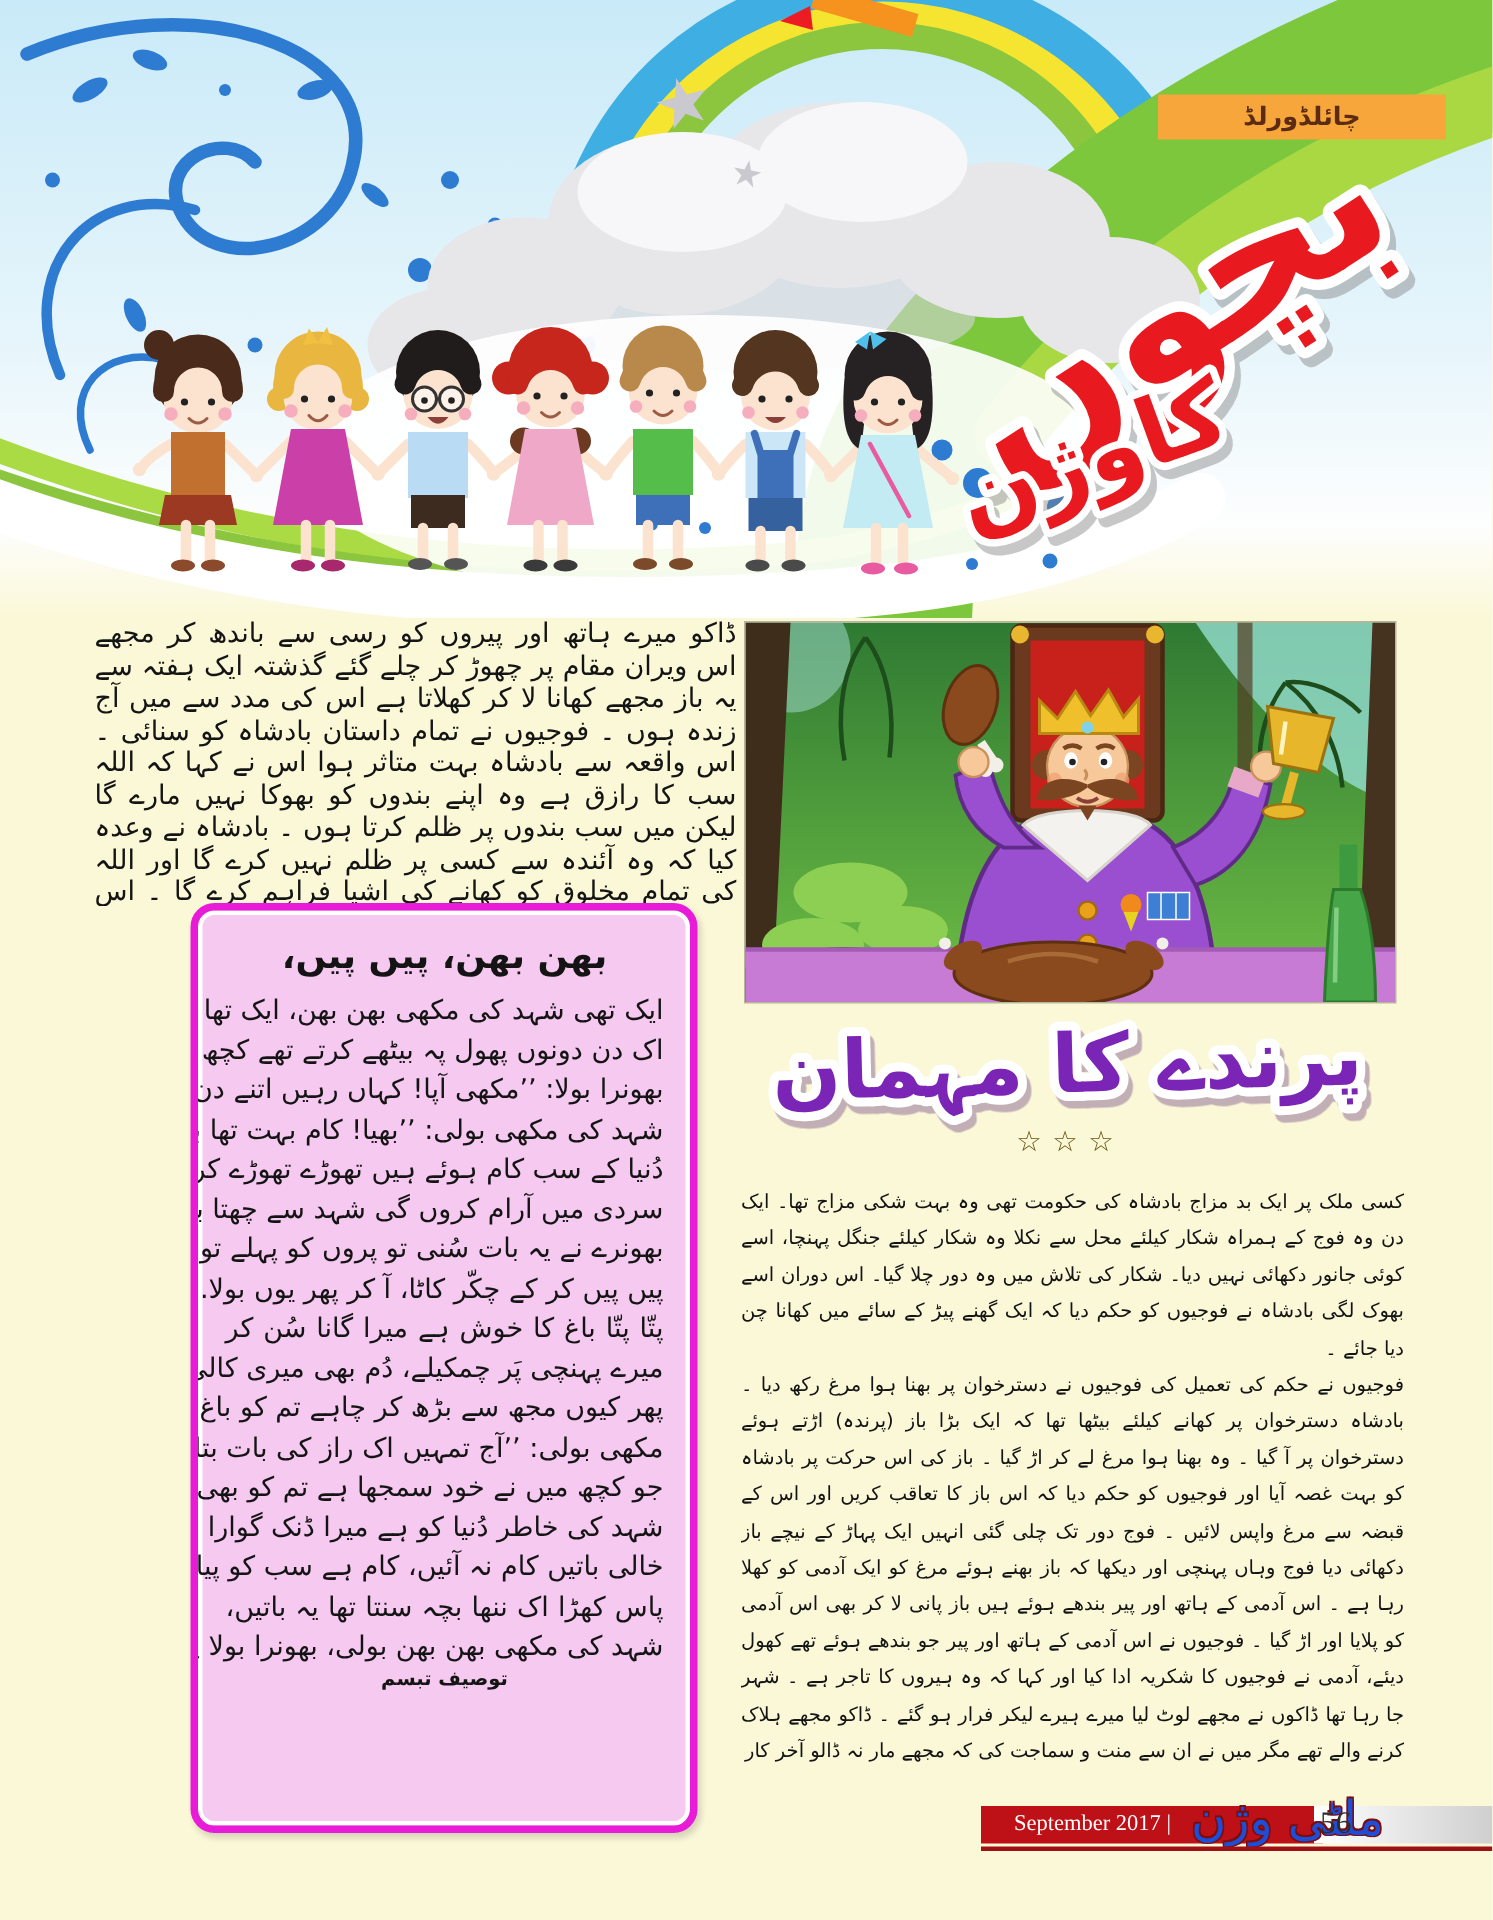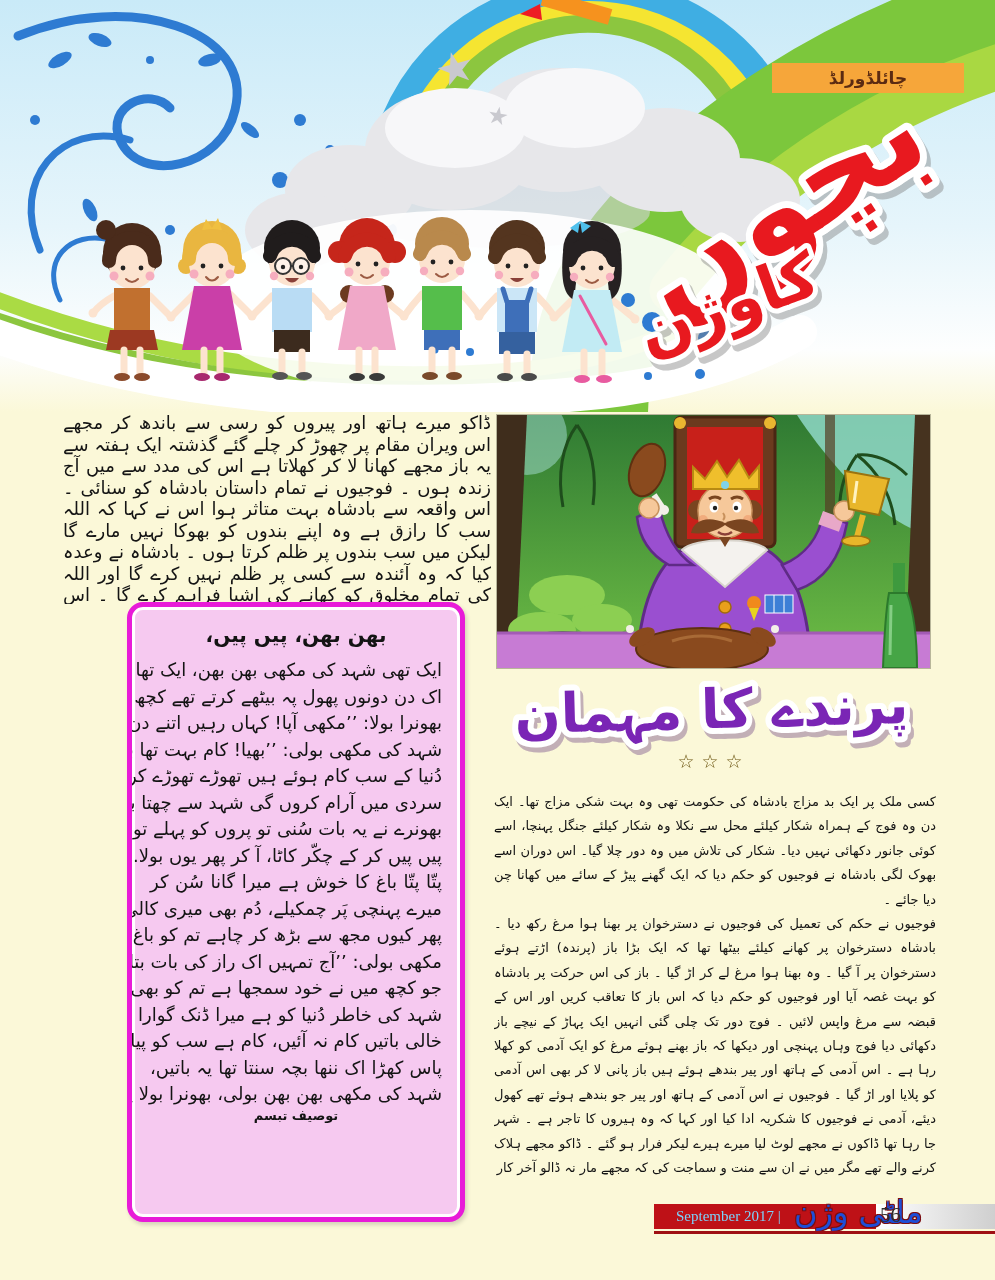--- a/index.html
+++ b/index.html
@@ -10,33 +10,33 @@
        display:flex;align-items:center;justify-content:center;
        font-size:17px;font-weight:bold;color:#5B2B12;direction:rtl;}
   .red-title-svg{position:absolute;left:575px;top:62px;}
   .urdu{direction:rtl;unicode-bidi:embed;color:#141414;}
   .intro{position:absolute;left:63px;top:412px;width:428px;height:192px;
          font-size:18px;line-height:21.5px;text-align:justify;overflow:hidden;}
   .poem-box{position:absolute;left:127px;top:602px;width:338px;height:620px;box-sizing:border-box;
             background:#F6C9F0;border:5px solid #E81BD8;border-radius:16px;
             box-shadow:inset 0 0 0 3px #ffffff, 2px 3px 4px rgba(0,0,0,.15);
             padding:16px 18px 10px 18px;overflow:hidden;}
-  .poem-title{font-size:20px;font-weight:bold;text-align:center;margin-bottom:10px;}
+  .poem-title{font-size:24px;font-weight:bold;text-align:center;margin-bottom:10px;}
   .poem-line{font-size:18px;line-height:26.5px;text-align:justify;text-align-last:justify;white-space:nowrap;}
   .poem-author{font-size:13px;font-weight:bold;text-align:center;margin-top:0;}
   .king-svg{position:absolute;left:497px;top:415px;outline:1px solid rgba(60,60,40,.35);}
   .purple-title-svg{position:absolute;left:486px;top:636px;}
   .stars{position:absolute;left:497px;top:750px;width:433px;text-align:center;
          font-size:19px;letter-spacing:7px;color:#6b5510;}
   .story{position:absolute;left:494px;top:790px;width:442px;height:428px;
          font-size:13px;line-height:24.4px;text-align:justify;overflow:hidden;}
   .story .story-para{margin:0;}
   .footer-bar{position:absolute;left:654px;top:1204px;width:228px;height:25px;background:#BE1117;}
   .footer-date{position:absolute;left:22px;top:0;height:25px;line-height:25px;
-               font-family:"Liberation Serif",serif;font-size:15px;color:#7dd3fc;}
+               font-family:"Liberation Serif",serif;font-size:15px;color:#ffffff;}
   .footer-logo{position:absolute;left:794px;top:1193px;font-size:32px;font-weight:normal;color:#1d4ed8;
                direction:rtl;text-shadow:1px 1px 0 #7a0d10,-1px 1px 0 #7a0d10,1px -1px 0 #7a0d10,-1px -1px 0 #7a0d10;}
   .footer-strip{position:absolute;left:876px;top:1204px;width:119px;height:25px;
                 background:linear-gradient(90deg,#ffffff,#cfcfcf);}
   .footer-page{position:absolute;left:880px;top:1203px;font-family:"Liberation Serif",serif;
                font-size:21px;color:#2e2e2e;}
   .footer-line{position:absolute;left:654px;top:1231px;width:341px;height:3px;background:#9F1014;}
 </style>
 </head>
 <body>

